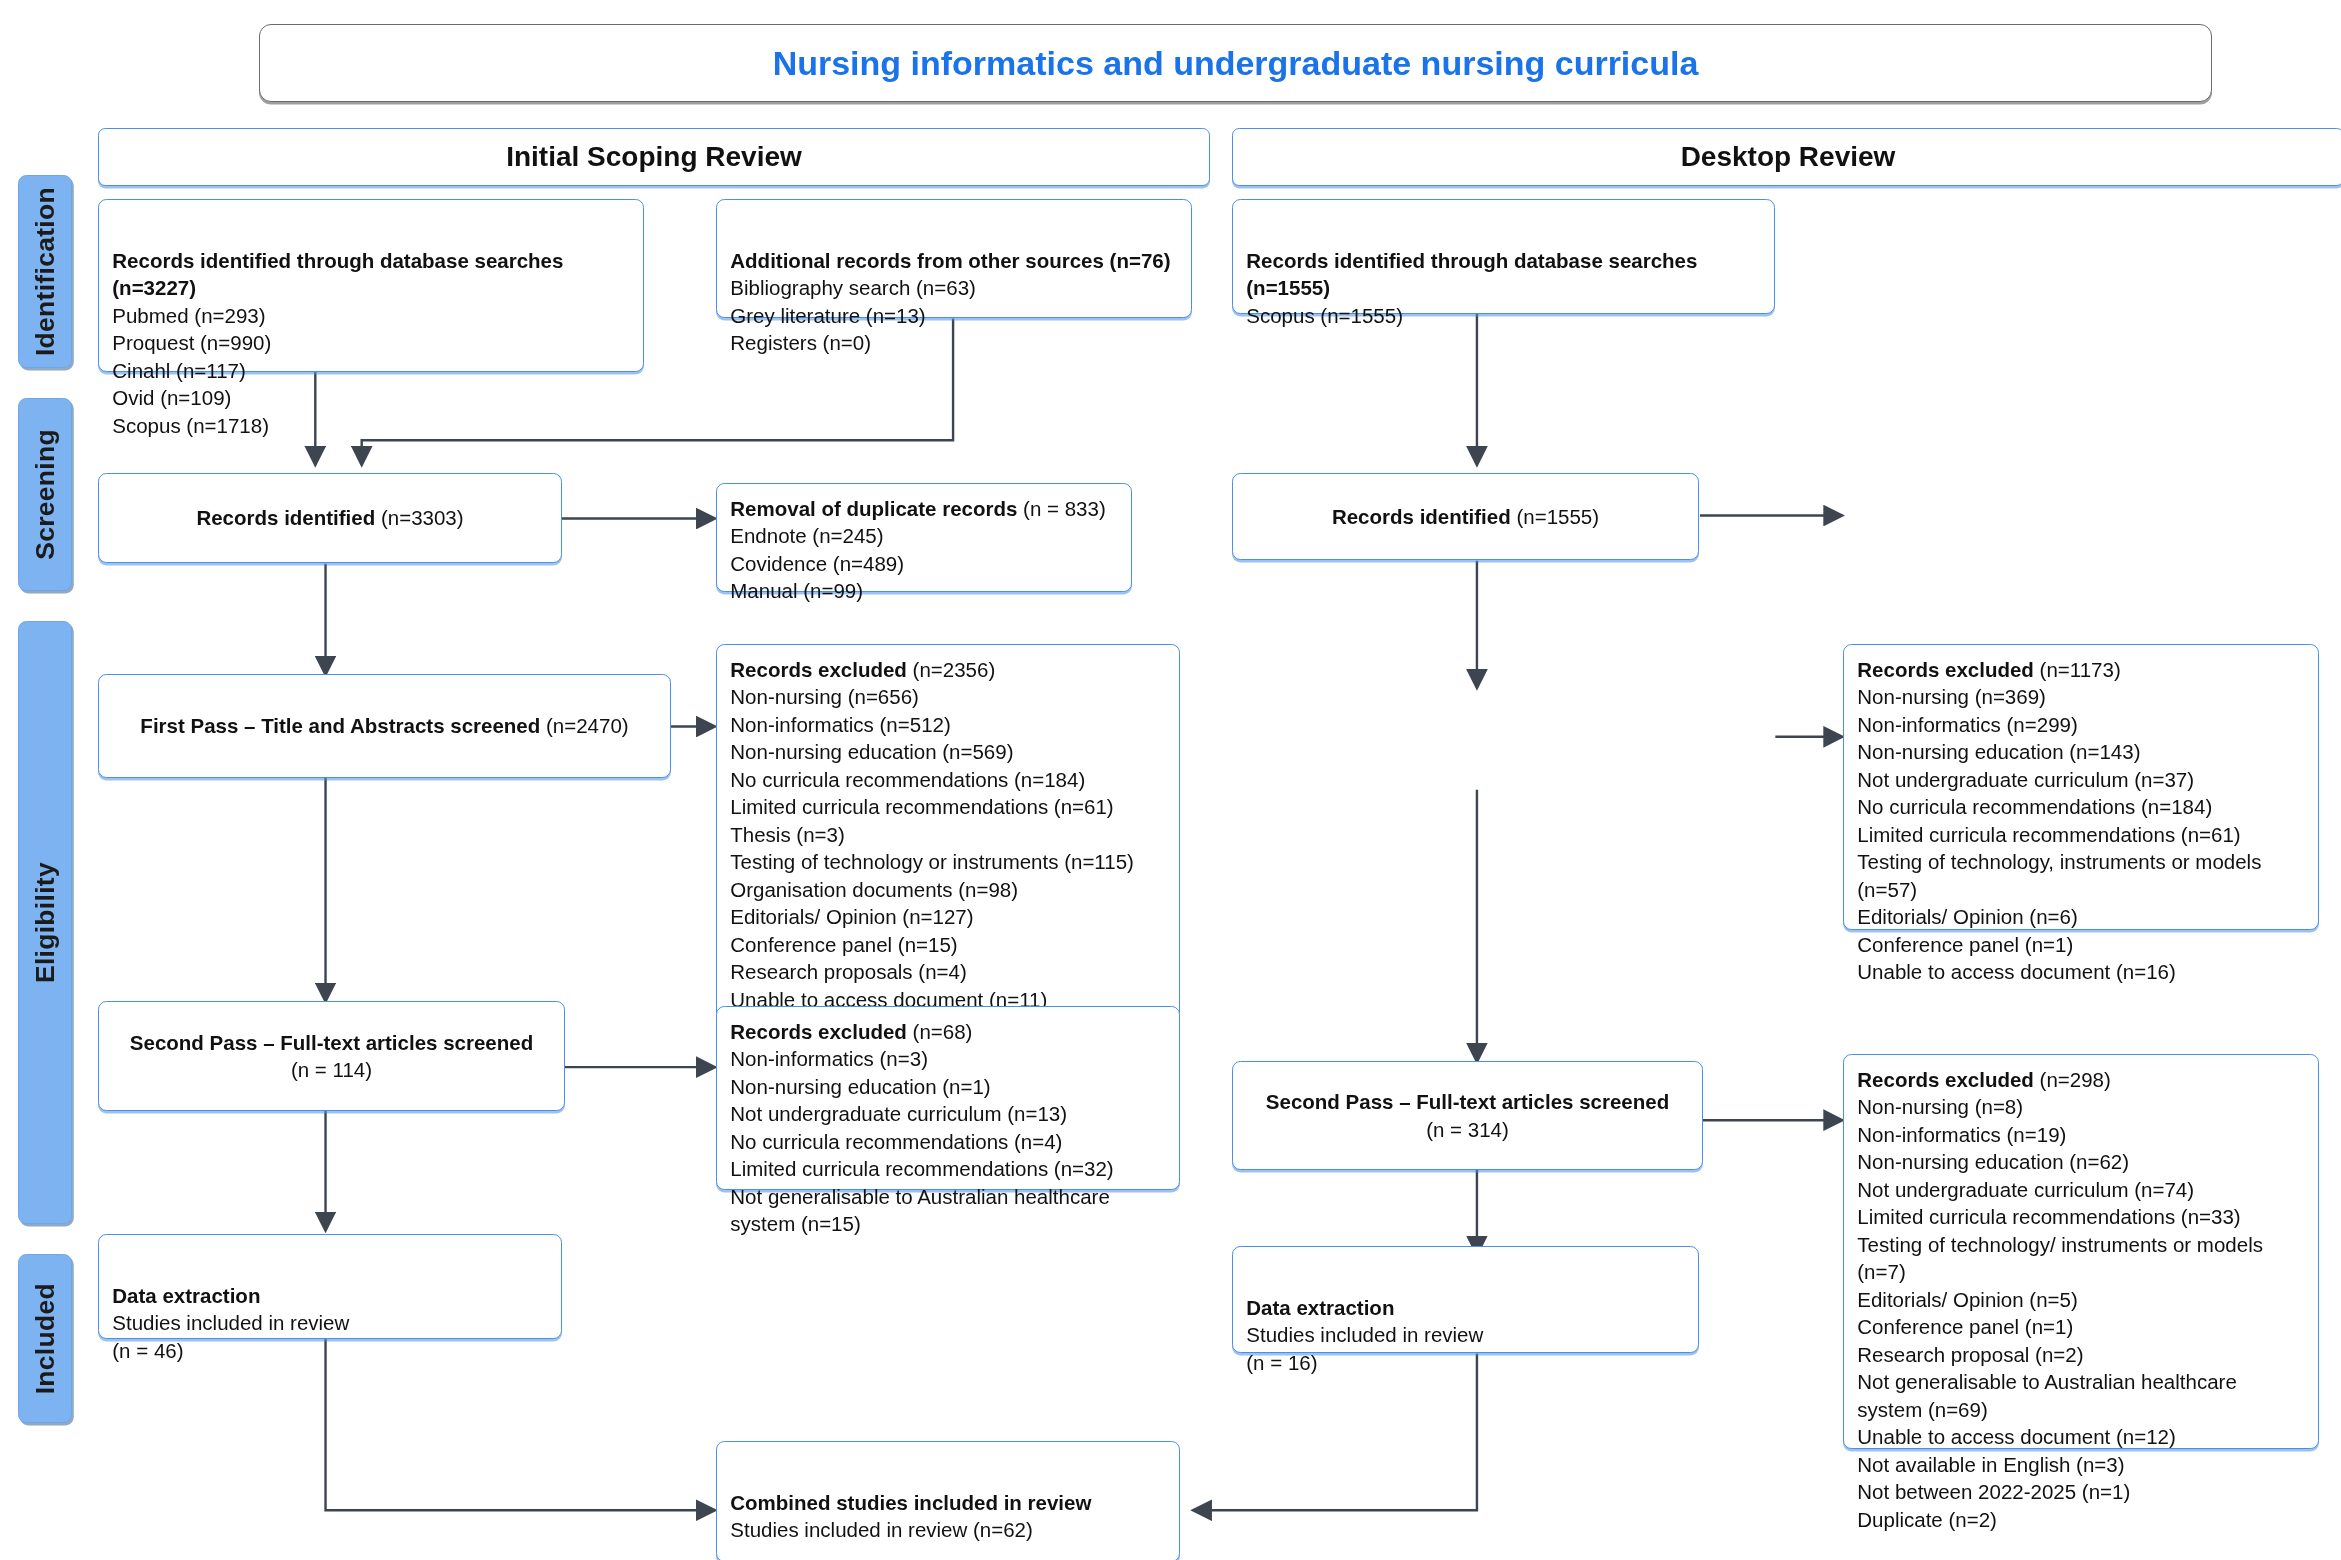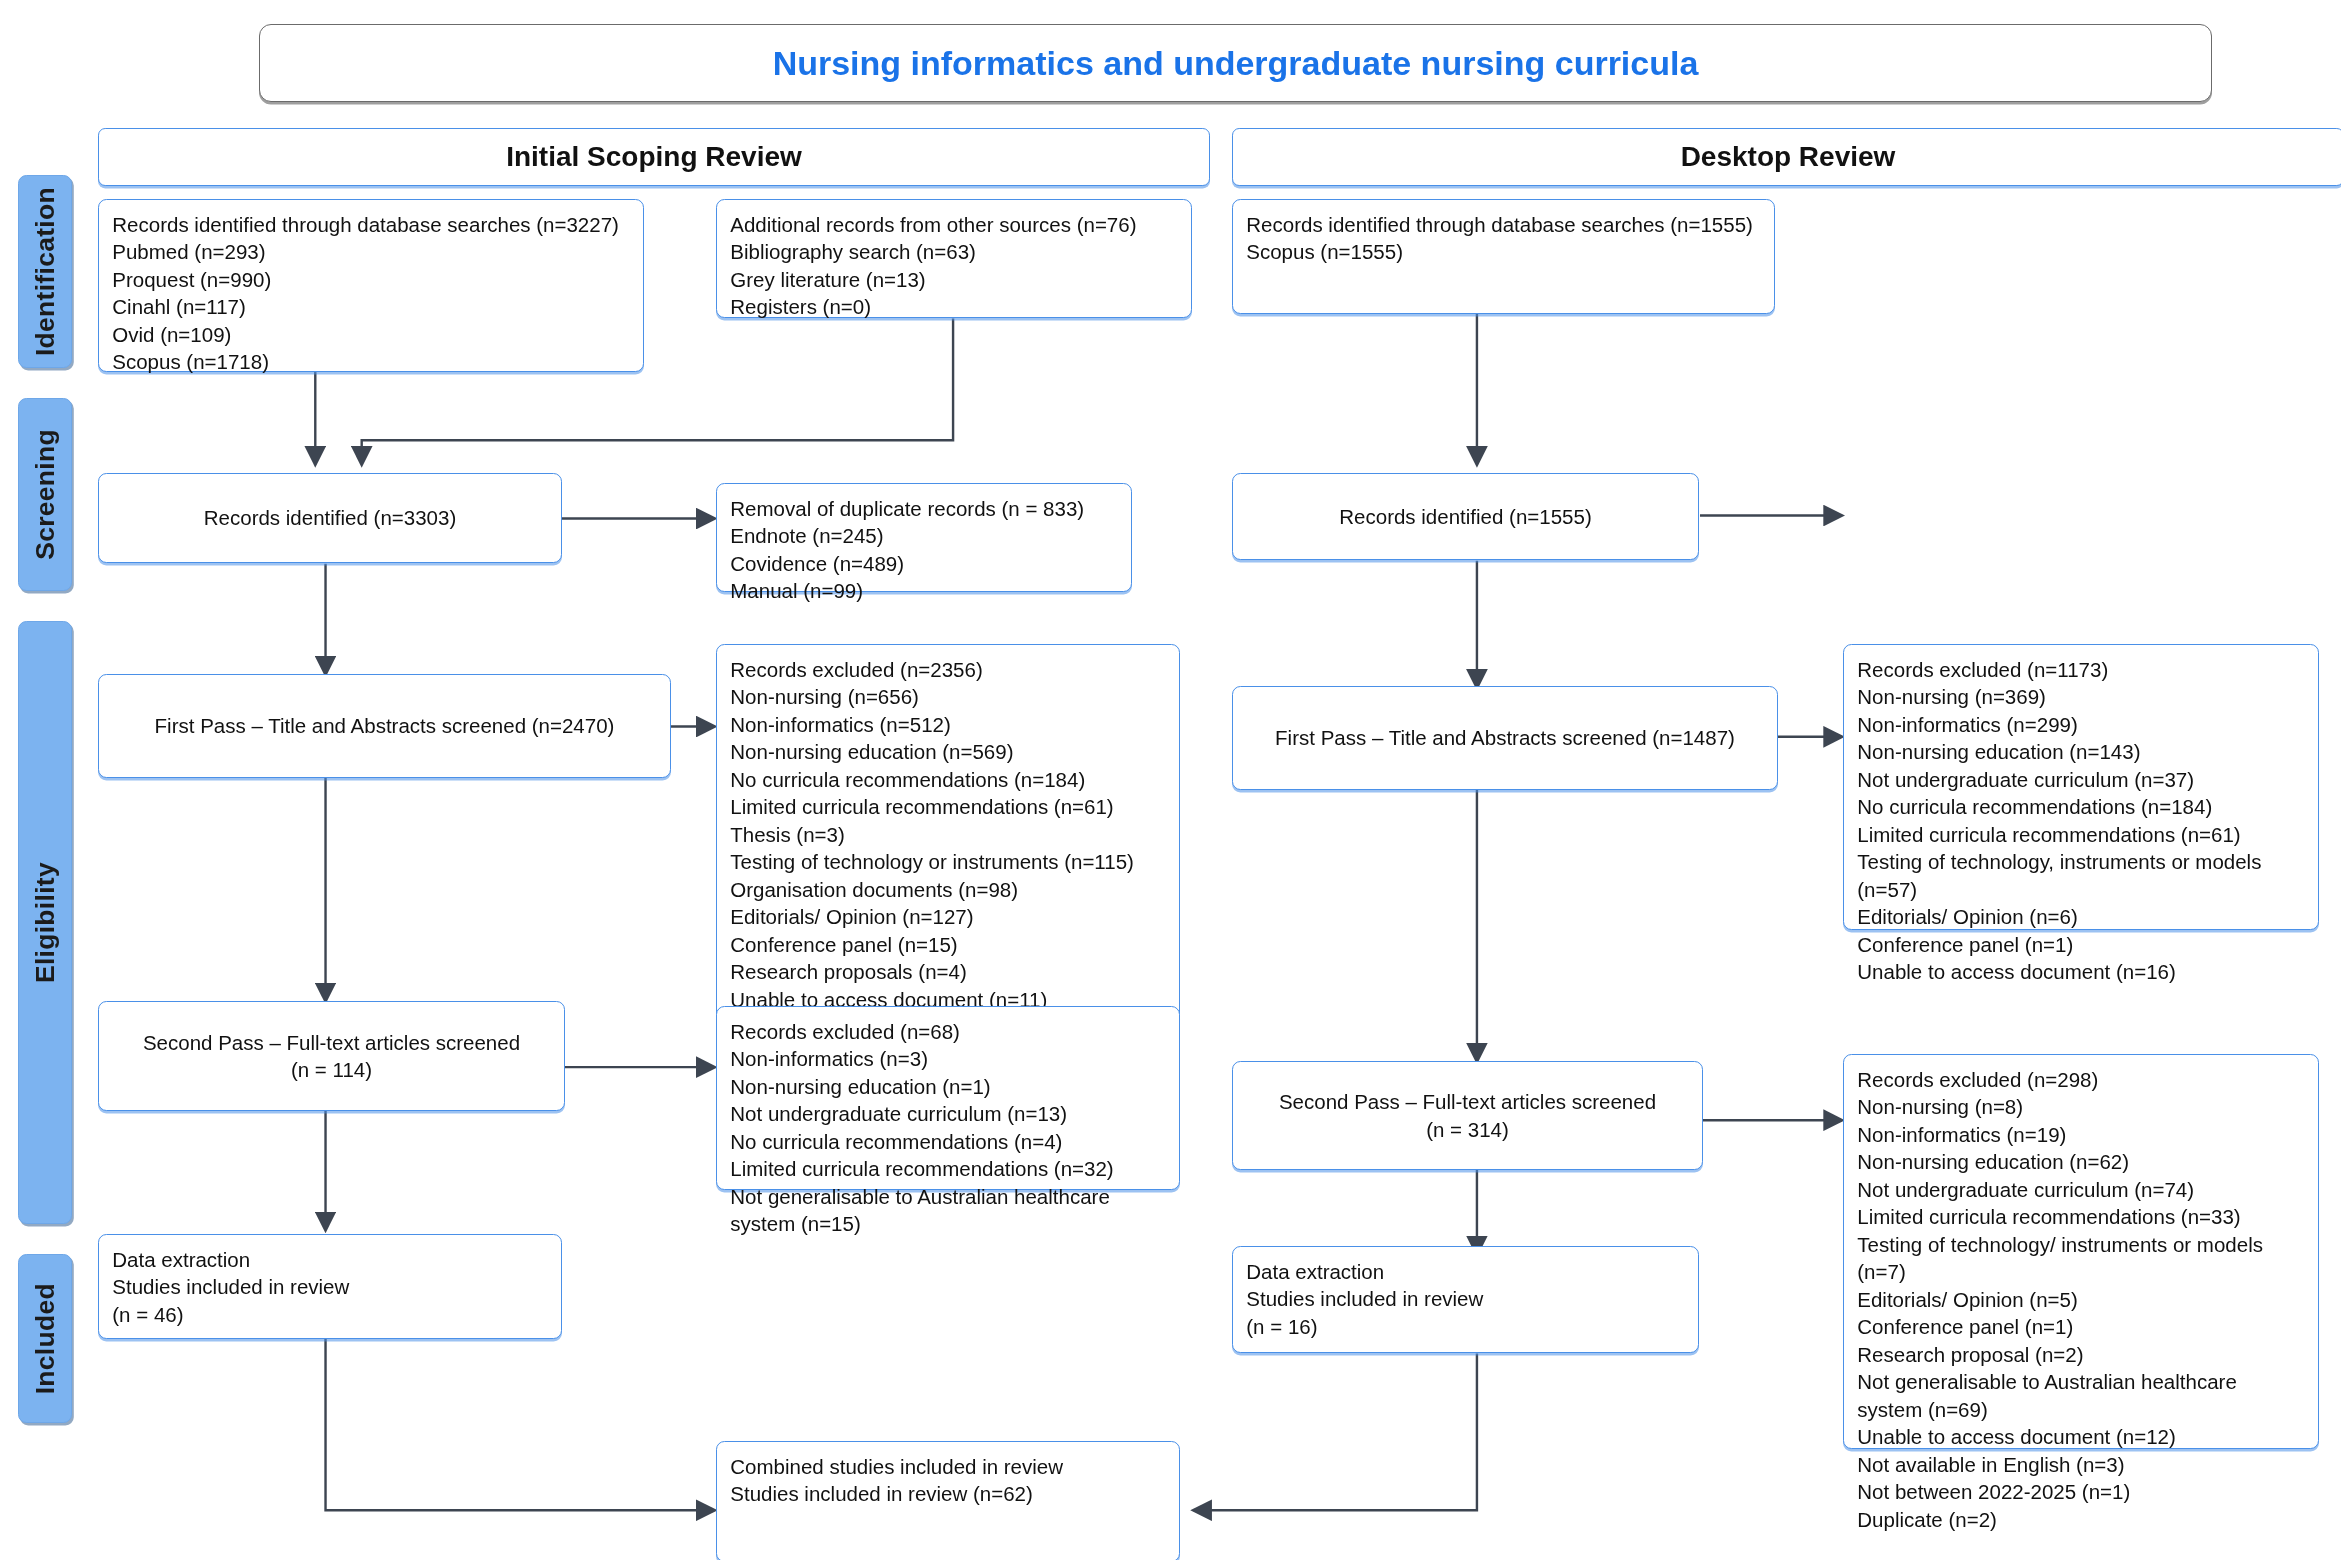--- a/index.html
+++ b/index.html
@@ -12,21 +12,21 @@
     box-sizing:border-box;
     border:1.8px solid #4a90e8;
     border-radius:8.4px;
     background:#ffffff;
     padding:11px 13.3px;
     font-size:20.5px;
     line-height:1.34;
     color:#111;
     box-shadow:0 2.4px 0 0 rgba(74,144,232,.55);
   }
-  .box .hd{font-weight:normal;}
+  .box .hd{font-weight:bold;margin-top:36px;}
   .box .ln{white-space:normal;}
 
   
   .titlebar{
     position:absolute;
     box-sizing:border-box;
     border:1.2px solid #6b6b6b;
     border-radius:12px;
     background:#fff;
     display:flex;align-items:center;justify-content:center;
@@ -243,26 +243,20 @@
   </div>
 
   <div class="box ctr" style="left:1232px;top:473px;width:467px;height:87px;">
     <div class="inner">
       <span class="hd">Records identified</span> 
       <span>(n=1555)</span>
     </div>
   </div>
 
 
-  <div class="box ctr" style="left:1232px;top:686px;width:546px;height:104px;">
-    <div class="inner">
-      <span class="hd">First Pass – Title and Abstracts screened</span> 
-      <span>(n=1487)</span>
-    </div>
-  </div>
 
   <div class="box" style="left:1843px;top:644px;width:476px;height:286px;">
     <div>
       <span class="hd">Records excluded</span> 
       <span>(n=1173)</span>
     </div>
     <div class="ln">Non-nursing (n=369)</div>
     <div class="ln">Non-informatics (n=299)</div>
     <div class="ln">Non-nursing education (n=143)</div>
     <div class="ln">Not undergraduate curriculum (n=37)</div>

